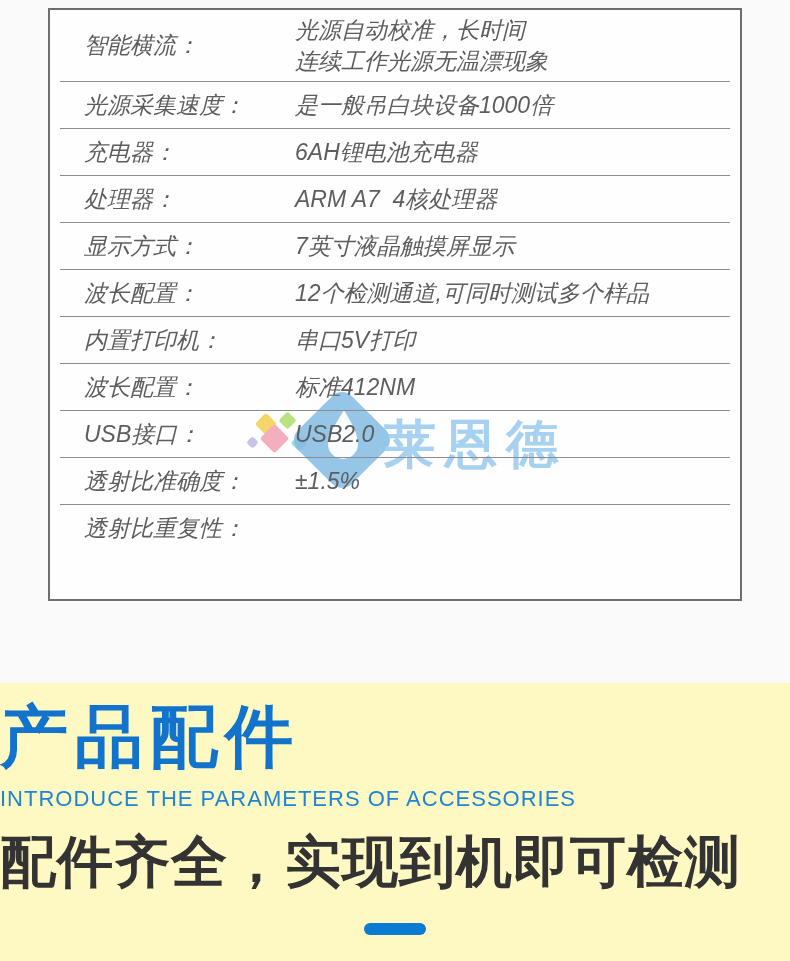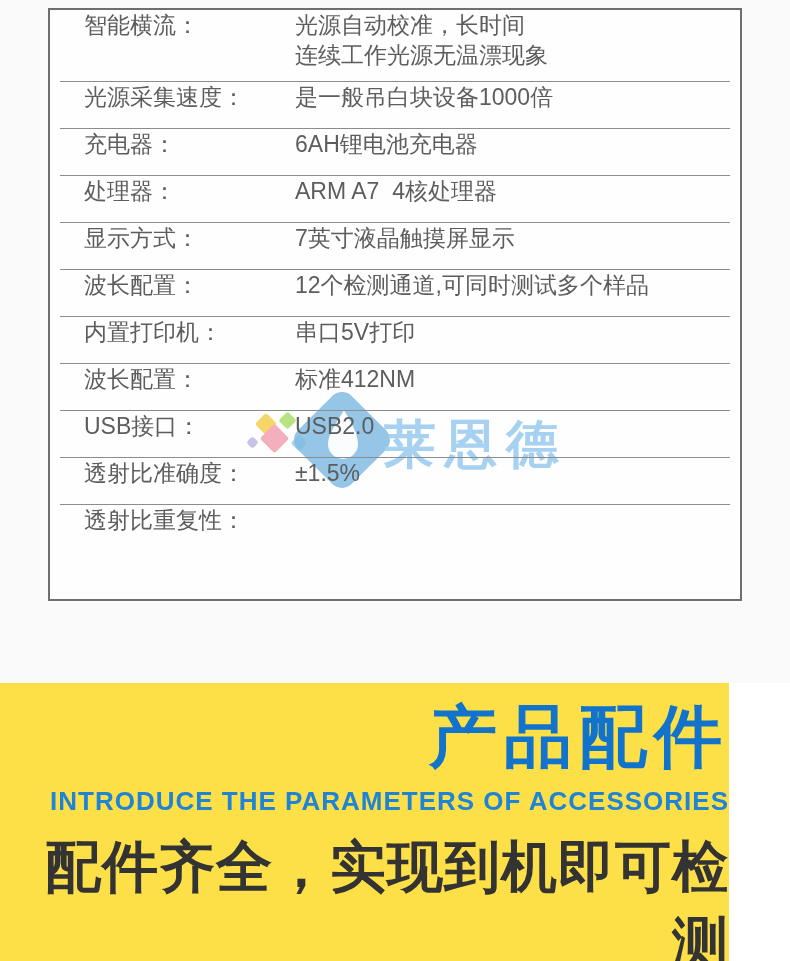--- a/index.html
+++ b/index.html
@@ -9,24 +9,24 @@
 
   
   .spec-section { width:790px; height:683px; background:#fafafa; }
   .spec-card {
     position:relative; margin-left:48px; margin-top:0; top:8px;
     width:694px; height:593px; background:#fefefe;
     border:2px solid #6e6e6e;
   }
   .spec-rows { position:relative; z-index:2; height:100%; }
   .spec-row {
-    display:flex; 
+    display:flex; align-items:center;
     height:47px; margin:0 10px; padding-left:24px;
     border-bottom:1px solid #8c8c8c;
-    color:#5d5d5d; font-size:23px;
+    color:#5d5d5d; font-size:23px;font-style:italic;
   }
   .spec-row.first { height:72px; }
   .spec-row.last { border-bottom:none; }
   .spec-label { width:211px; flex-shrink:0; white-space:pre-wrap; }
   .spec-value { flex:1; white-space:pre-wrap; line-height:1.32; }
 
   
   .watermark { position:absolute; inset:0; z-index:1; pointer-events:none;font-family:Liberation Serif, serif; }
   .wm-diamond { position:absolute; transform:rotate(45deg); border-radius:3px; }
   .wm-yellow   { left:208px; top:406px; width:16px; height:16px; background:#f5d66b; }
@@ -39,27 +39,27 @@
     background:#82bbe3; opacity:.85; border-radius:14px;
   }
   .wm-drop { position:absolute; left:272px; top:398px; }
   .wm-brand {
     position:absolute; left:334px; top:400px;
     font-size:52px; font-weight:700; color:#a7d1f0; letter-spacing:9px;
     white-space:nowrap;
   }
 
   
-  .accessories-section { width:729px; height:278px; background:#fde047; text-align:right; }
+  .accessories-section { width:790px; height:278px; background:#fef9c3; text-align:left; }
   .acc-title {
     padding-top:16px; font-size:68px; font-weight:700;
     color:#1173cb; letter-spacing:7px; line-height:1.1;
   }
   .acc-subtitle {
-    margin-top:12px; font-size:26px; font-weight:700;
+    margin-top:12px; font-size:22px; font-weight:400;
     color:#1f83d6; letter-spacing:1px;
   }
   .acc-tagline {
     margin-top:13px; font-size:56px; font-weight:700;
     color:#333333; letter-spacing:1px;
   }
   .acc-bar {
     margin:22px auto 0 auto; width:62px; height:12px;
     border-radius:6px; background:#0b7ad1;
   }

